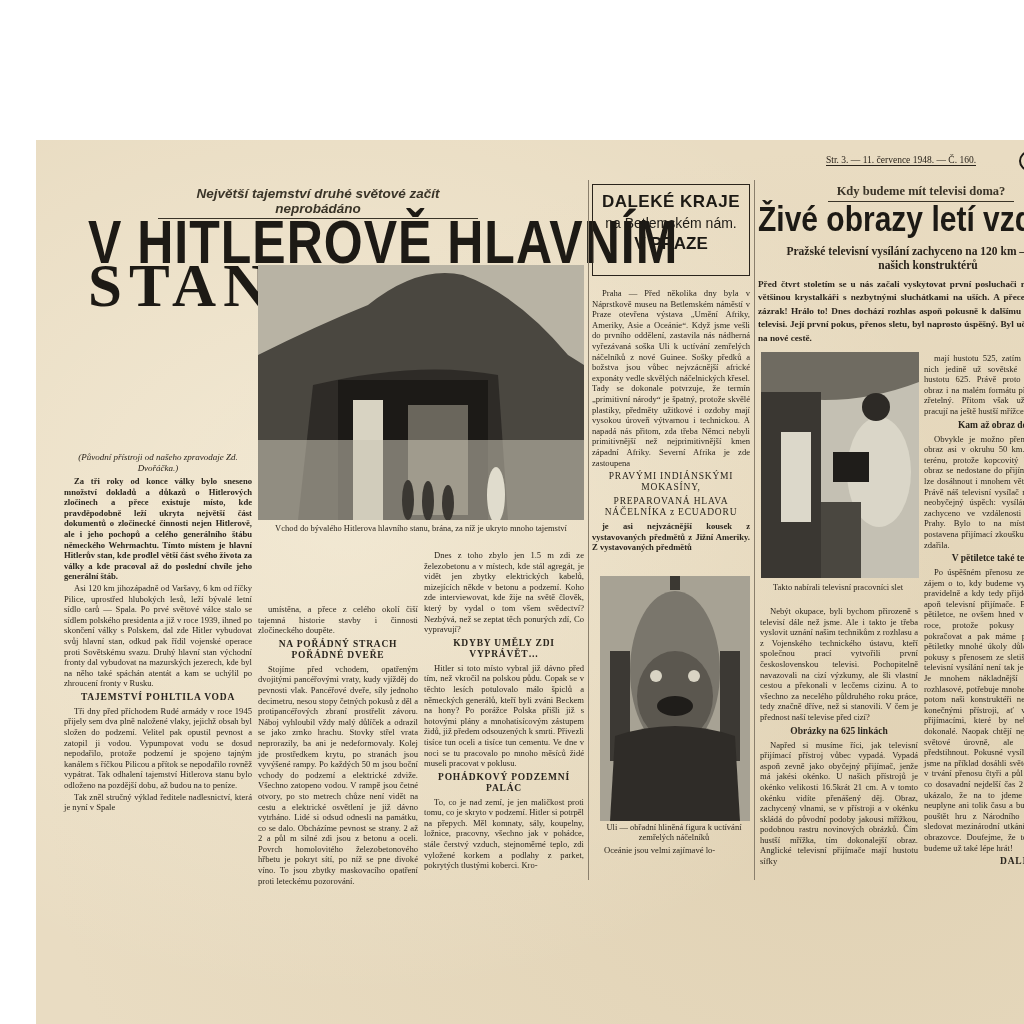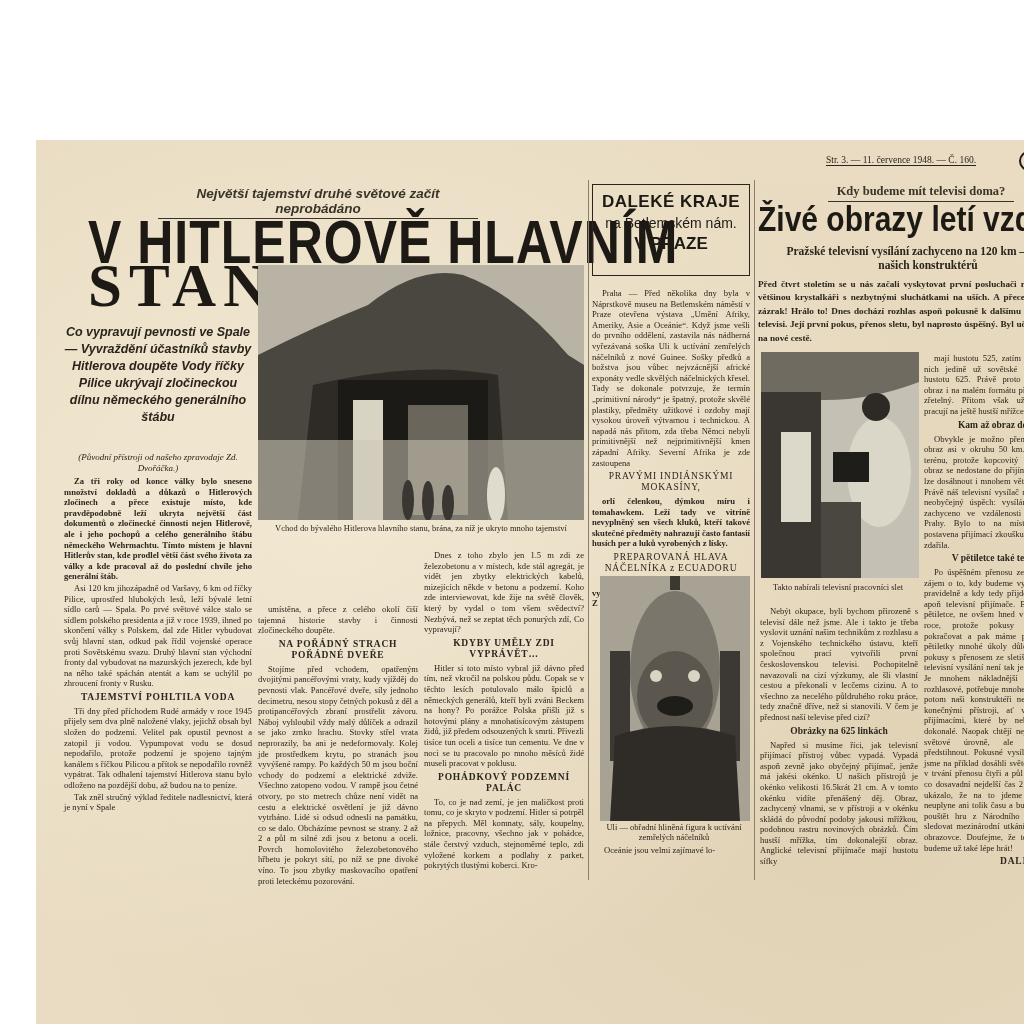--- a/index.html
+++ b/index.html
@@ -29,21 +29,20 @@
 
 <div class="paper">
 
   <div class="abs masthead-info" style="left:790px;top:15px;">Str. 3. — 11. července 1948. — Č. 160.</div>
   <div class="abs logo" style="left:983px;top:11px;width:60px;">PRÁCE</div>
 
   <div class="abs kicker" style="left:122px;top:46px;width:320px;">Největší tajemství druhé světové začít neprobádáno</div>
   <div class="abs head1" style="left:52px;top:72px;">V HITLEROVĚ HLAVNÍM</div>
   <div class="abs head2" style="left:52px;top:123px;">STANU</div>
 
-  <div class="abs deck" style="left:28px;top:184px;width:188px;">Co vypravují pevnosti ve Spale — Vyvraždění účastníků stavby Hitlerova doupěte Vody říčky Pilice ukrývají zločineckou dílnu německého generálního štábu</div>
   <div class="abs byline" style="left:28px;top:312px;width:188px;">(Původní přístroji od našeho zpravodaje Zd. Dvořáčka.)</div>
 
   <div class="abs photo" style="left:222px;top:125px;width:326px;height:255px;background:#8b8778;">
     <svg width="326" height="255" viewBox="0 0 326 255">
       <rect width="326" height="255" fill="#b8b3a4"></rect>
       <path d="M0 90 Q60 60 110 40 Q160 0 205 10 Q260 30 310 90 L326 100 L326 255 L0 255 Z" fill="#4a4740"></path>
       <path d="M40 255 L55 120 Q160 95 240 110 L250 255 Z" fill="#2e2b27"></path>
       <rect x="80" y="115" width="150" height="140" fill="#1c1a17"></rect>
       <rect x="95" y="135" width="30" height="120" fill="#d8d3c2"></rect>
       <rect x="150" y="140" width="60" height="110" fill="#6a665c"></rect>
@@ -79,21 +78,20 @@
   </div>
 
   <div class="abs boxhead" style="left:556px;top:44px;width:156px;height:90px;">
     <div style="font-weight:bold;font-size:17px;margin-top:7px;letter-spacing:0.5px;">DALEKÉ KRAJE</div>
     <div style="font-size:14px;margin-top:3px;">na Betlemském nám.</div>
     <div style="font-weight:bold;font-size:17px;margin-top:3px;">V PRAZE</div>
   </div>
   <div class="abs col" style="left:556px;top:148px;width:158px;">
     <p>Praha — Před několika dny byla v Náprstkově museu na Betlemském náměstí v Praze otevřena výstava „Umění Afriky, Ameriky, Asie a Oceánie“. Když jsme vešli do prvního oddělení, zastavila nás nádherná vyřezávaná soška Uli k uctívání zemřelých náčelníků z nové Guinee. Sošky předků a božstva jsou vůbec nejvzácnější africké exponáty vedle skvělých náčelnických křesel. Tady se dokonale potvrzuje, že termín „primitivní národy“ je špatný, protože skvělé plastiky, předměty užitkové i ozdoby mají vysokou úroveň výtvarnou i technickou. A napadá nás přitom, zda třeba Němci nebyli primitivnější než nejprimitivnější kmen západní Afriky. Severní Afrika je zde zastoupena</p>
     <div class="sub" style="font-weight:normal;">PRAVÝMI INDIÁNSKÝMI MOKASÍNY,</div>
-    <p class="b">orlí čelenkou, dýmkou míru i tomahawkem. Leží tady ve vitríně nevyplněný sen všech kluků, kteří takové skutečné předměty nahrazují často fantasií husích per a luků vyrobených z lísky.</p>
     <div class="sub" style="font-weight:normal;">PREPAROVANÁ HLAVA NÁČELNÍKA z ECUADORU</div>
     <p class="b">je asi nejvzácnější kousek z vystavovaných předmětů z Jižní Ameriky. Z vystavovaných předmětů</p>
   </div>
   <div class="abs photo" style="left:564px;top:436px;width:150px;height:245px;background:#6b675e;">
     <svg width="150" height="245" viewBox="0 0 150 245">
       <rect width="150" height="245" fill="#a7a294"></rect>
       <path d="M70 0 L80 0 L80 14 L70 14 Z" fill="#3b3832"></path>
       <ellipse cx="75" cy="95" rx="45" ry="80" fill="#7a766c"></ellipse>
       <ellipse cx="75" cy="120" rx="38" ry="45" fill="#5b574f"></ellipse>
       <ellipse cx="75" cy="130" rx="18" ry="10" fill="#1f1d1a"></ellipse>

